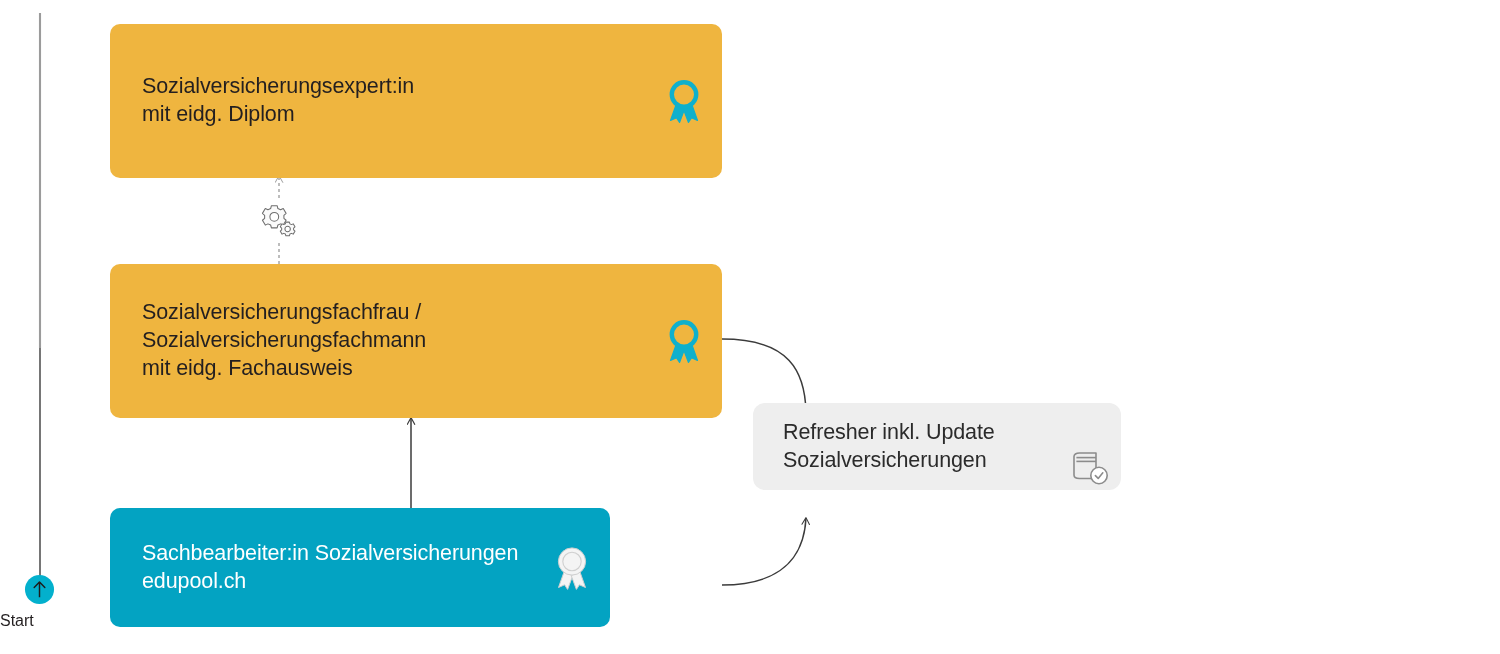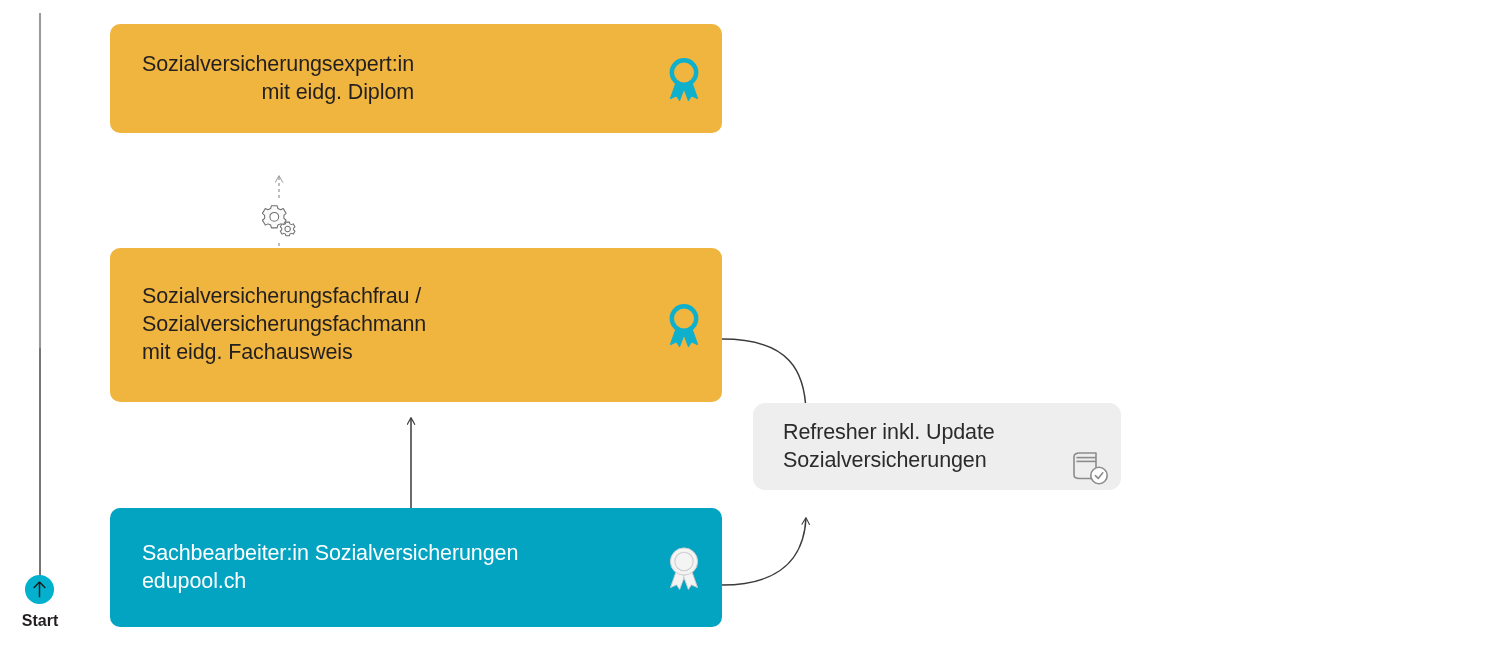--- a/index.html
+++ b/index.html
@@ -46,37 +46,37 @@
 
   .card-orange { background: #efb53f; }
   .card-blue   { background: #03a3c2; }
   .card-grey   { background: #eeeeee; border-radius: 12px; }
 
   .txt-dark  { color: #231f20; }
   .txt-white { color: #ffffff; }
 
   
   #box-expert {
-    left: 110px; top: 24px; width: 612px; height: 109px; text-align: right;
+    left: 110px; top: 24px; width: 612px; height: 154px;
   }
   #box-expert .card-text {
     margin-left: 32px; font-size: 21.5px;
   }
 
   
   #box-fachausweis {
-    left: 110px; top: 248px; width: 612px; height: 154px;
+    left: 110px; top: 264px; width: 612px; height: 154px;
   }
   #box-fachausweis .card-text {
     margin-left: 32px; font-size: 21.5px;
   }
 
   
   #box-sachbearbeiter {
-    left: 110px; top: 508px; width: 612px; height: 119px;
+    left: 110px; top: 508px; width: 500px; height: 119px;
   }
   #box-sachbearbeiter .card-text {
     margin-left: 32px; font-size: 21.5px;
   }
 
   
   #box-refresher {
     left: 753px; top: 403px; width: 368px; height: 87px;
   }
   #box-refresher .card-text {
@@ -96,24 +96,23 @@
   
   #start-node {
     position: absolute;
     left: 24px; top: 574px;
     width: 31px; height: 31px;
   }
   #start-label {
     position: absolute;
     left: 0px; top: 612px;
     width: 80px;
-    text-align: center;
+    text-align: left;
     font-size: 16px;
     color: #231f20;
-    font-weight: bold;
   }
 
   
   #icon-gears {
     position: absolute;
     left: 259px; top: 200px;
     width: 42px; height: 42px;
   }
 </style>
 </head>

